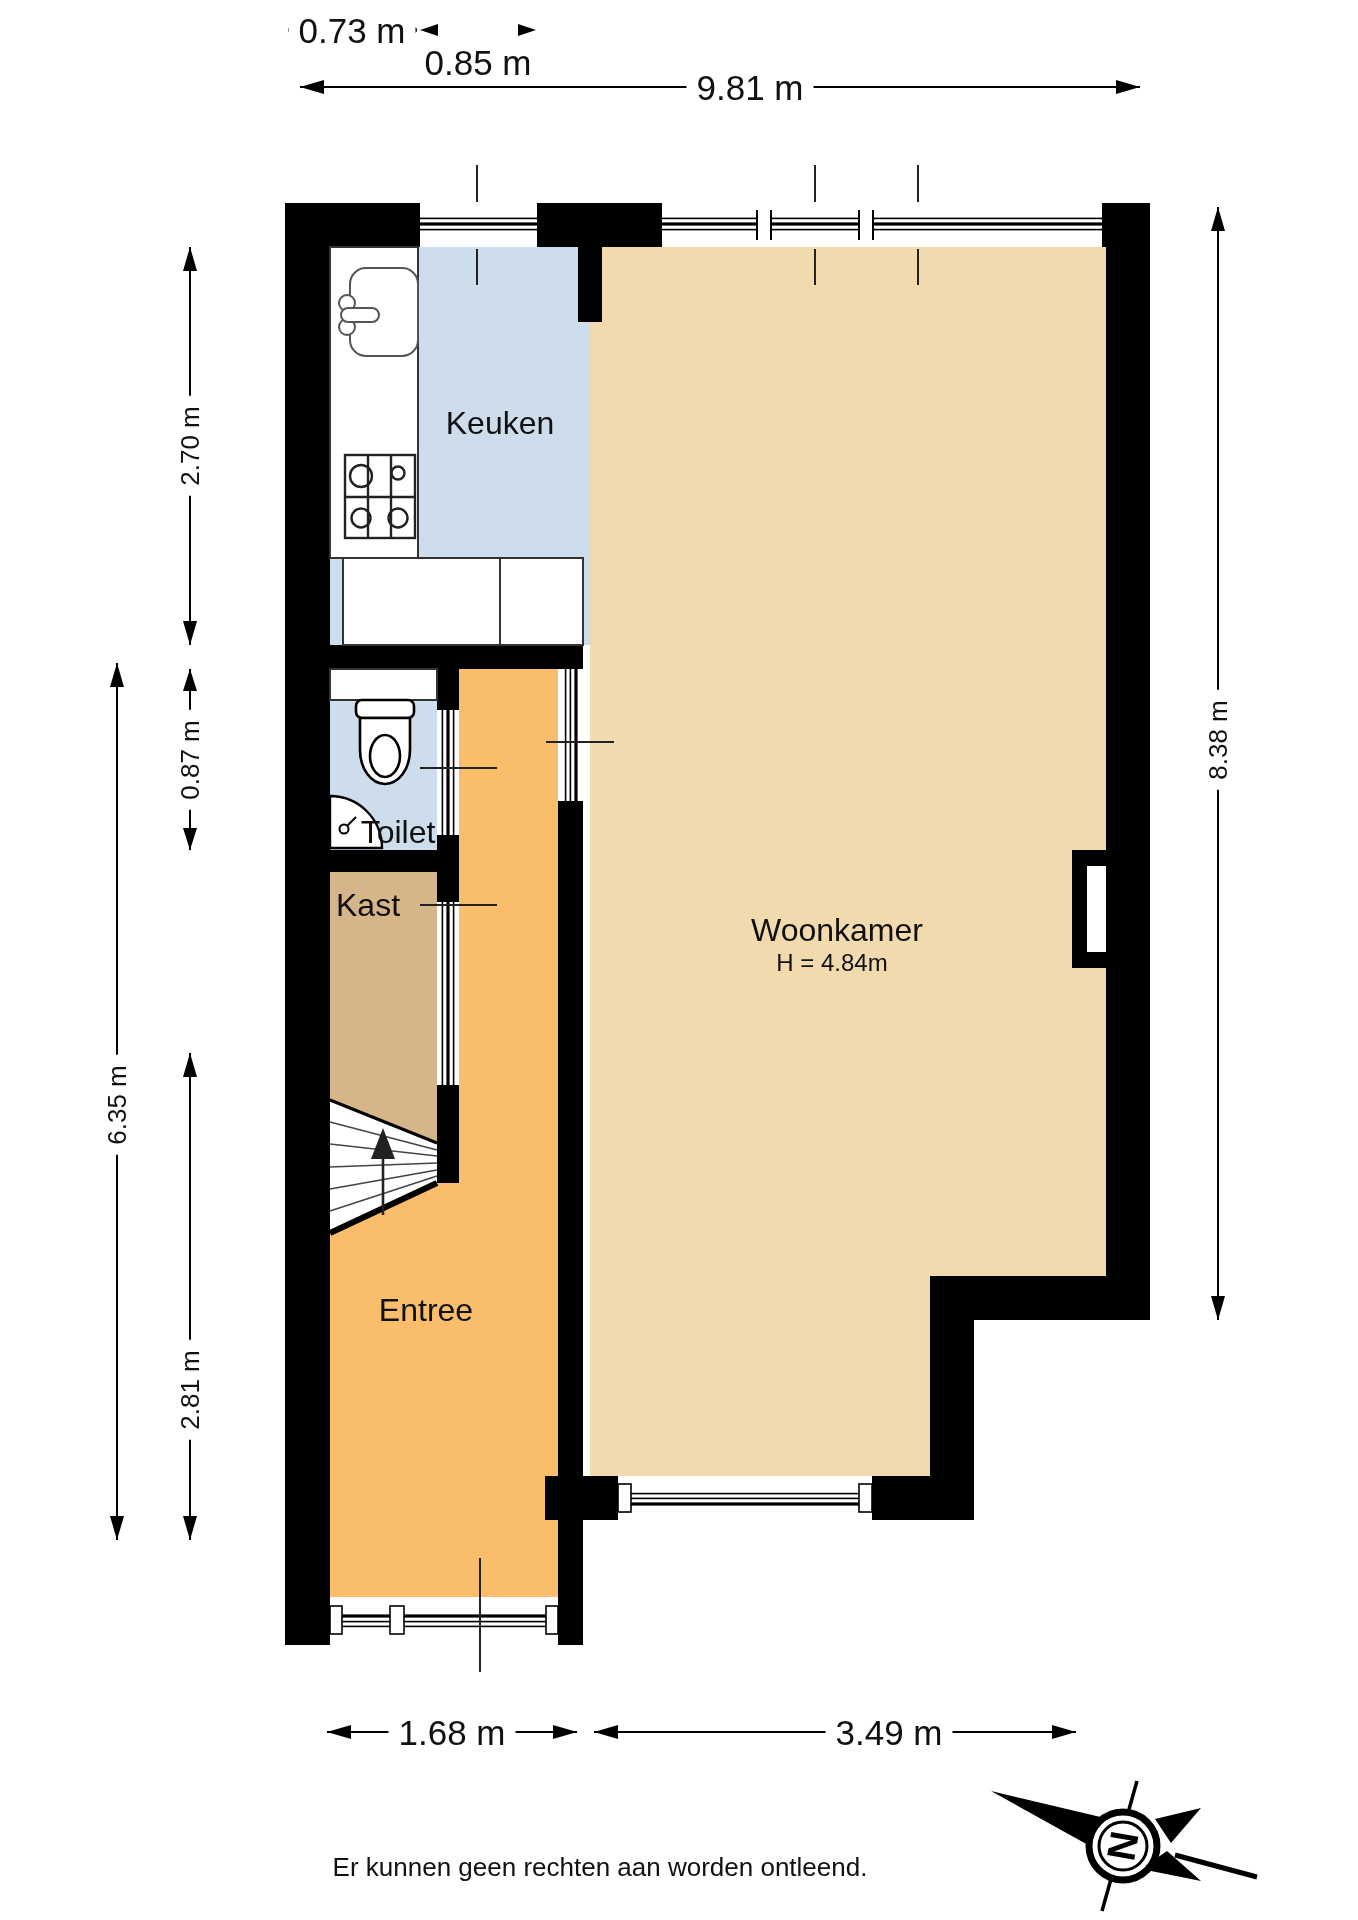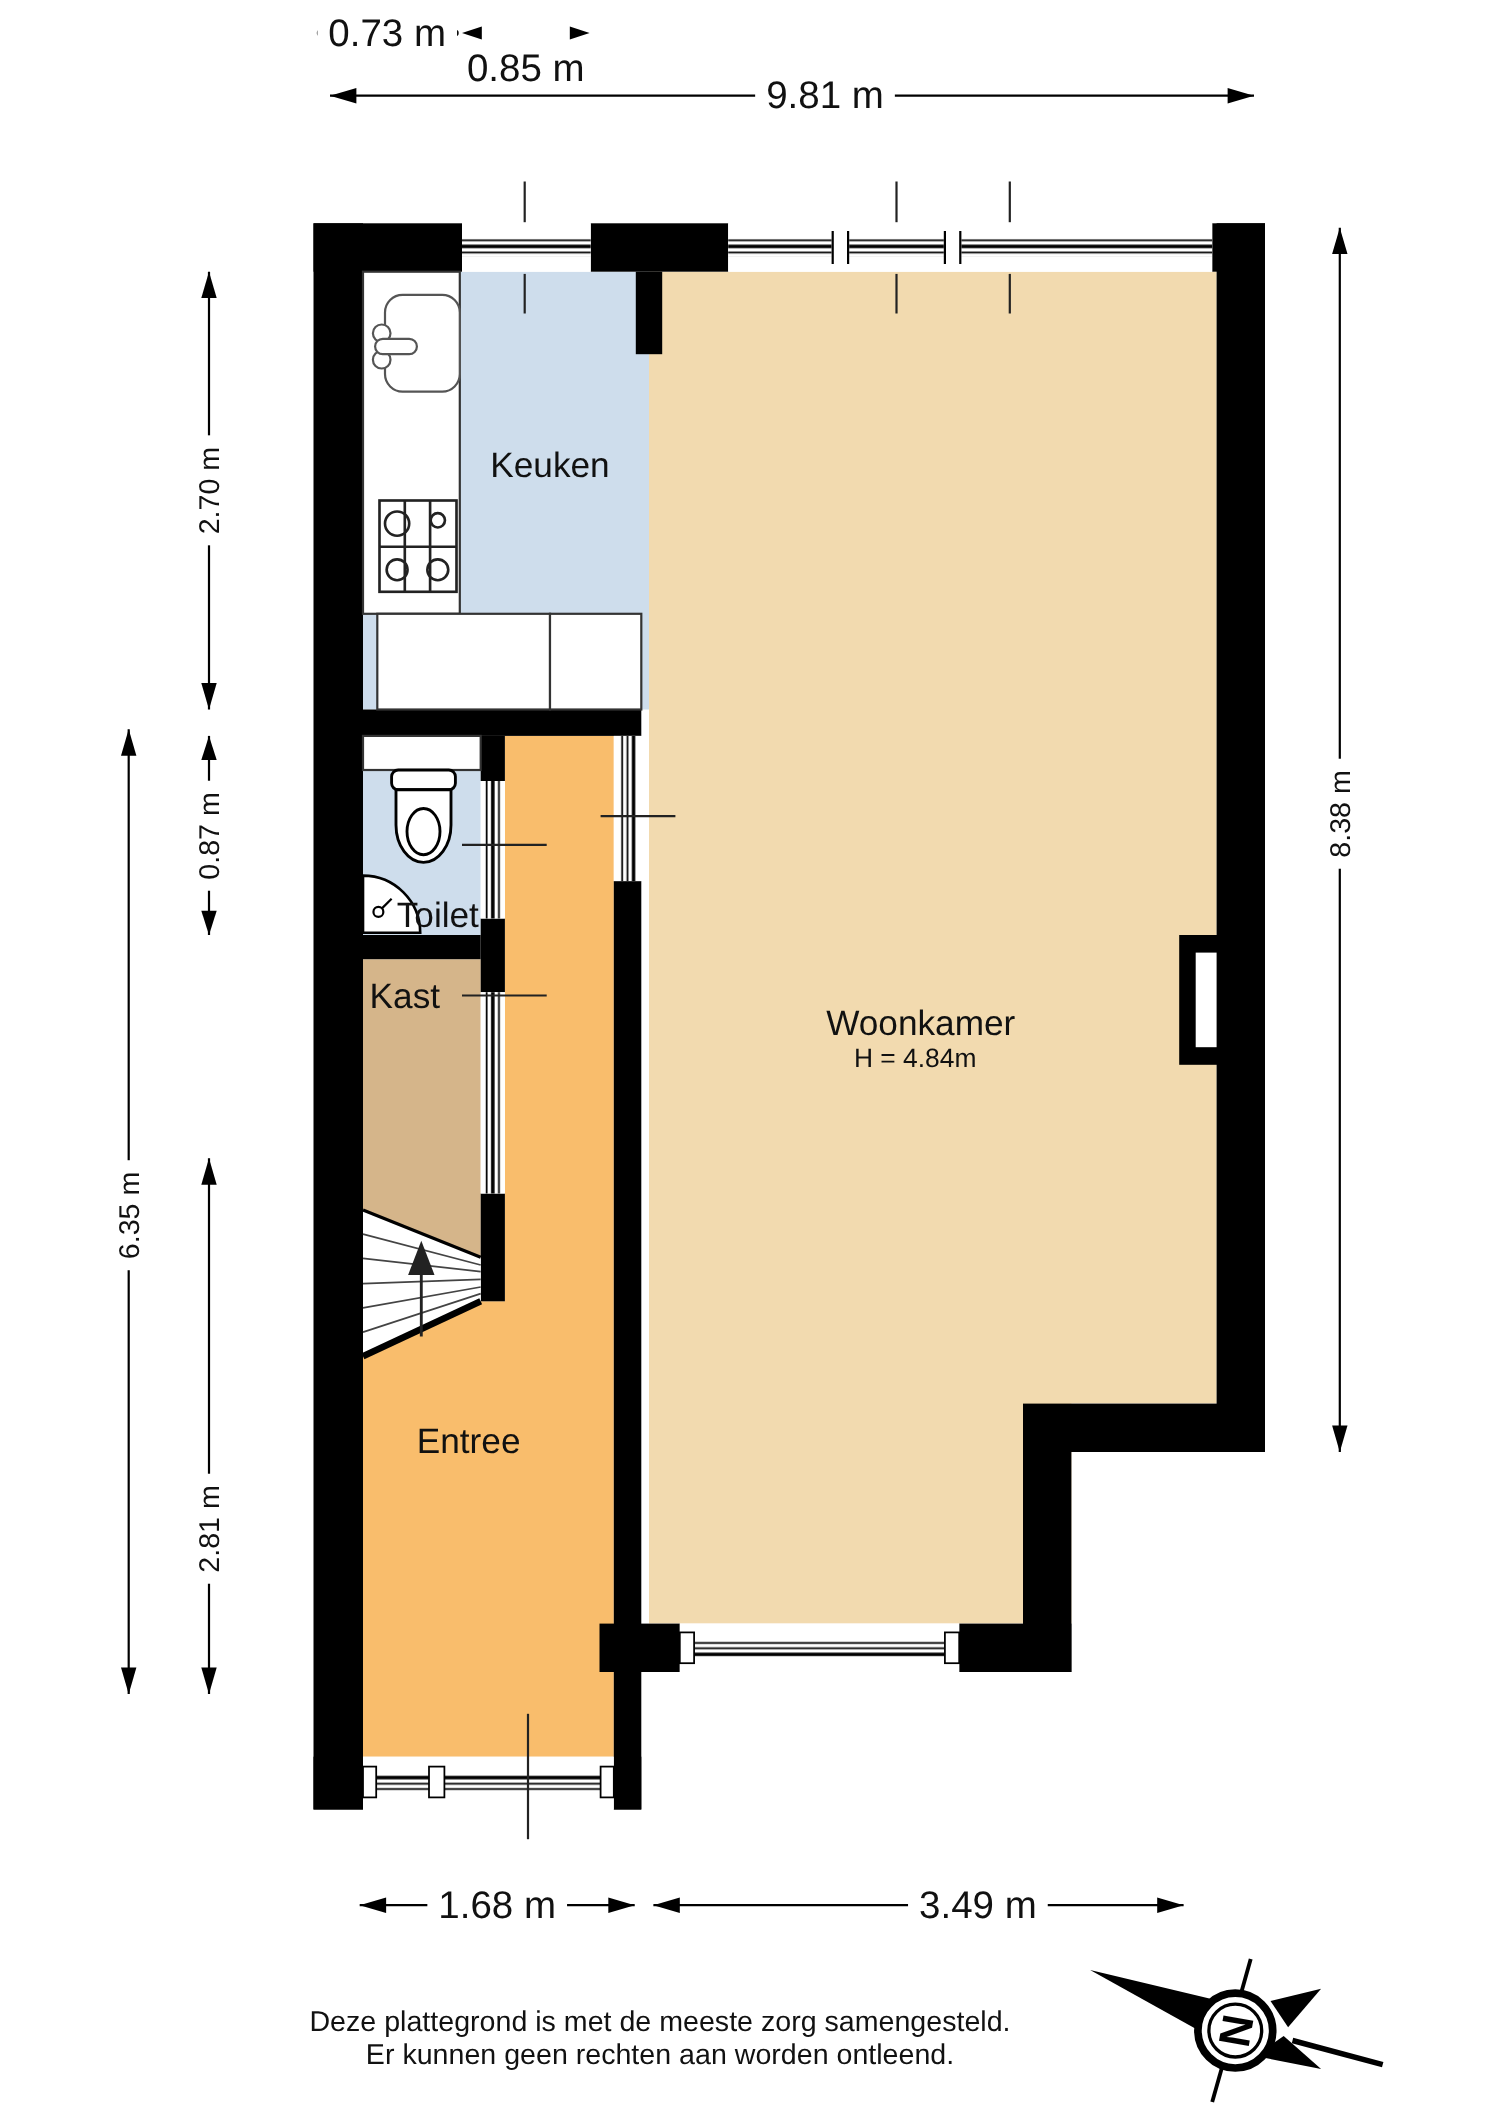--- a/index.html
+++ b/index.html
@@ -255,16 +255,15 @@
 <div class="lbl dim" style="left:478px;top:30px;margin-top:32px;">0.85 m</div>
 <div class="lbl dim" style="left:750px;top:87px;">9.81 m</div>
 <div class="vdim" style="left:190px;top:446px;">2.70 m</div>
 <div class="vdim" style="left:190px;top:760px;">0.87 m</div>
 <div class="vdim" style="left:117px;top:1105px;">6.35 m</div>
 <div class="vdim" style="left:190px;top:1390px;">2.81 m</div>
 <div class="vdim" style="left:1218px;top:740px;">8.38 m</div>
 <div class="lbl dim" style="left:452px;top:1732px;">1.68 m</div>
 <div class="lbl dim" style="left:889px;top:1732px;">3.49 m</div>
 
-<div class="footer" style="top:1822px;">Deze plattegrond is met de meeste zorg samengesteld.</div>
 <div class="footer" style="top:1852px;">Er kunnen geen rechten aan worden ontleend.</div>
 
 </div>
 
 </body></html>

